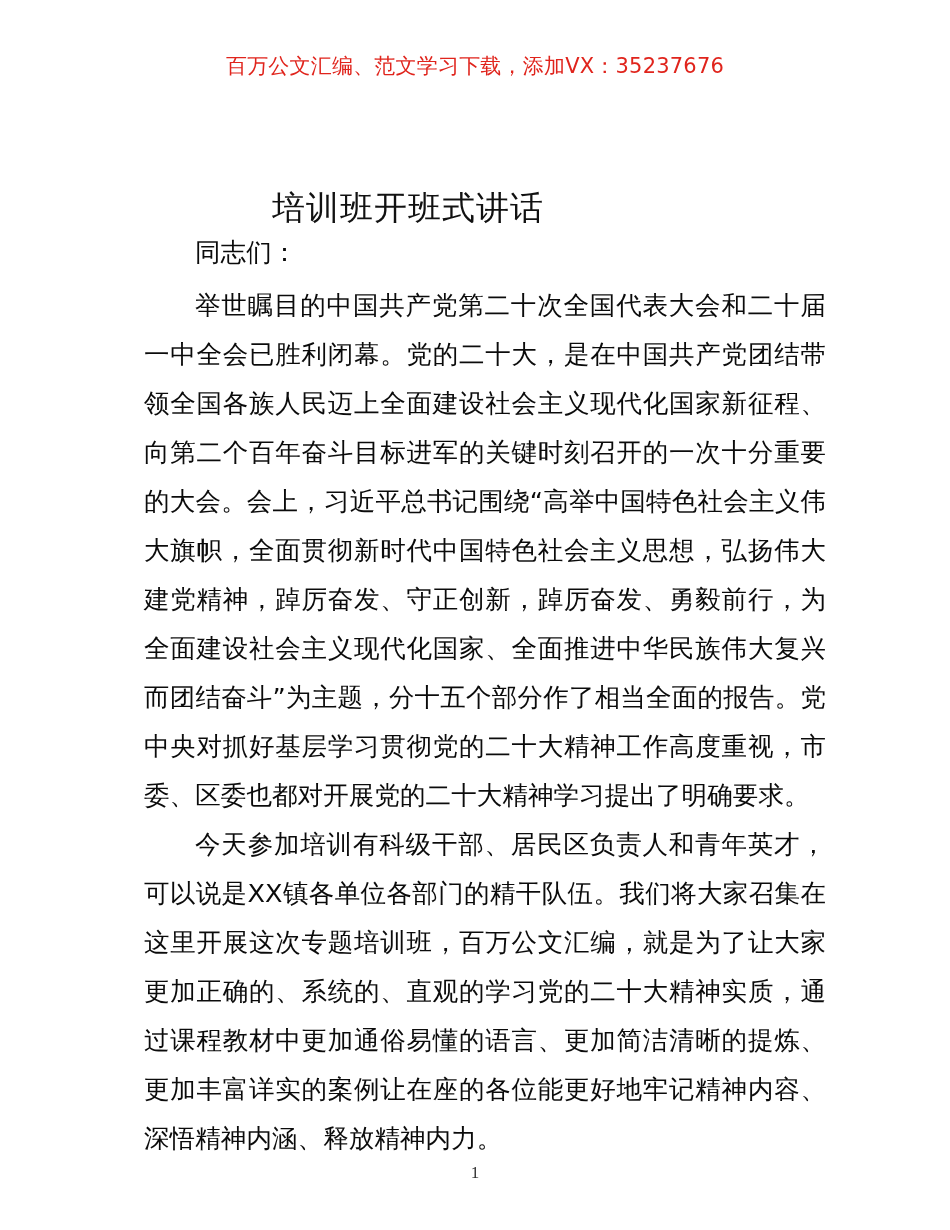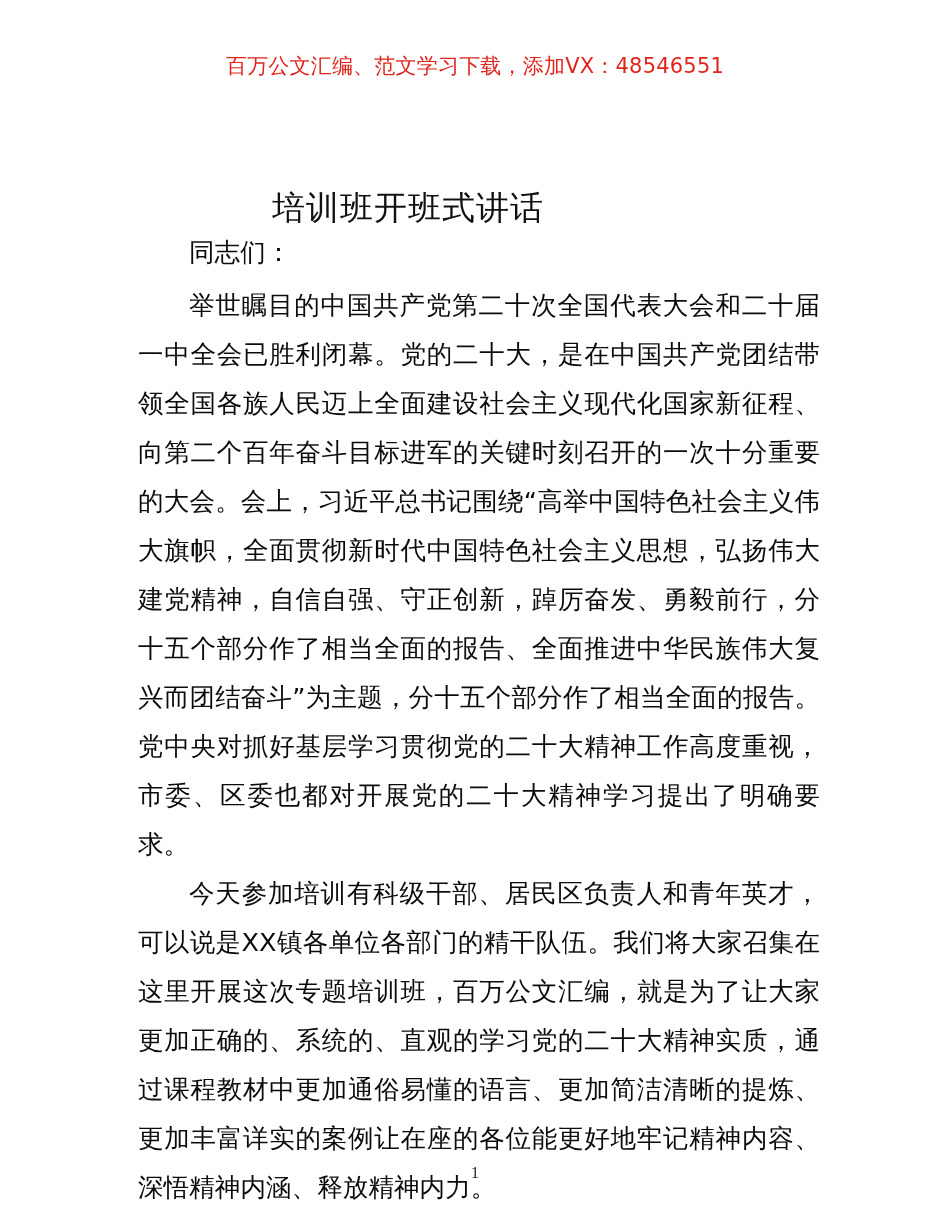--- a/index.html
+++ b/index.html
@@ -51,21 +51,21 @@
     font-weight: 400;
     letter-spacing: 1px;
     color: #111111;
     font-family: "DejaVu Sans", "Liberation Sans", sans-serif;
   }
 
   
   .body-text {
     position: absolute;
     top: 228px;
-    left: 138px;
+    left: 144px;
     width: 682px;
   }
 
   .para {
     font-size: 25.5px;
     line-height: 49px;
     text-align: justify;
     text-justify: inter-ideograph;
     letter-spacing: 0.1px;
     margin: 0 0 0 0;
@@ -97,25 +97,25 @@
     font-size: 17px;
     line-height: 20px;
     color: #333333;
   }
 </style>
 </head>
 <body>
 
 <div class="page">
 
-  <div class="promo-header">百万公文汇编、范文学习下载，添加VX：48546551</div>
+  <div class="promo-header">百万公文汇编、范文学习下载，添加VX：35237676</div>
 
   <h1 class="doc-title">培训班开班式讲话</h1>
 
   <div class="body-text">
     <p class="para salutation">同志们：</p>
-    <p class="para indented">举世瞩目的中国共产党第二十次全国代表大会和二十届一中全会已胜利闭幕。党的二十大，是在中国共产党团结带领全国各族人民迈上全面建设社会主义现代化国家新征程、向第二个百年奋斗目标进军的关键时刻召开的一次十分重要的大会。会上，习近平总书记围绕“高举中国特色社会主义伟大旗帜，全面贯彻新时代中国特色社会主义思想，弘扬伟大建党精神，自信自强、守正创新，踔厉奋发、勇毅前行，分十五个部分作了相当全面的报告、全面推进中华民族伟大复兴而团结奋斗”为主题，分十五个部分作了相当全面的报告。党中央对抓好基层学习贯彻党的二十大精神工作高度重视，市委、区委也都对开展党的二十大精神学习提出了明确要求。</p>
+    <p class="para indented">举世瞩目的中国共产党第二十次全国代表大会和二十届一中全会已胜利闭幕。党的二十大，是在中国共产党团结带领全国各族人民迈上全面建设社会主义现代化国家新征程、向第二个百年奋斗目标进军的关键时刻召开的一次十分重要的大会。会上，习近平总书记围绕“高举中国特色社会主义伟大旗帜，全面贯彻新时代中国特色社会主义思想，弘扬伟大建党精神，踔厉奋发、守正创新，踔厉奋发、勇毅前行，为全面建设社会主义现代化国家、全面推进中华民族伟大复兴而团结奋斗”为主题，分十五个部分作了相当全面的报告。党中央对抓好基层学习贯彻党的二十大精神工作高度重视，市委、区委也都对开展党的二十大精神学习提出了明确要求。</p>
     <p class="para indented">今天参加培训有科级干部、居民区负责人和青年英才，可以说是XX镇各单位各部门的精干队伍。我们将大家召集在这里开展这次专题培训班，百万公文汇编，就是为了让大家更加正确的、系统的、直观的学习党的二十大精神实质，通过课程教材中更加通俗易懂的语言、更加简洁清晰的提炼、更加丰富详实的案例让在座的各位能更好地牢记精神内容、深悟精神内涵、释放精神内力。</p>
   </div>
 
   <div class="page-number">1</div>
 
 </div>
 
 </body></html>

